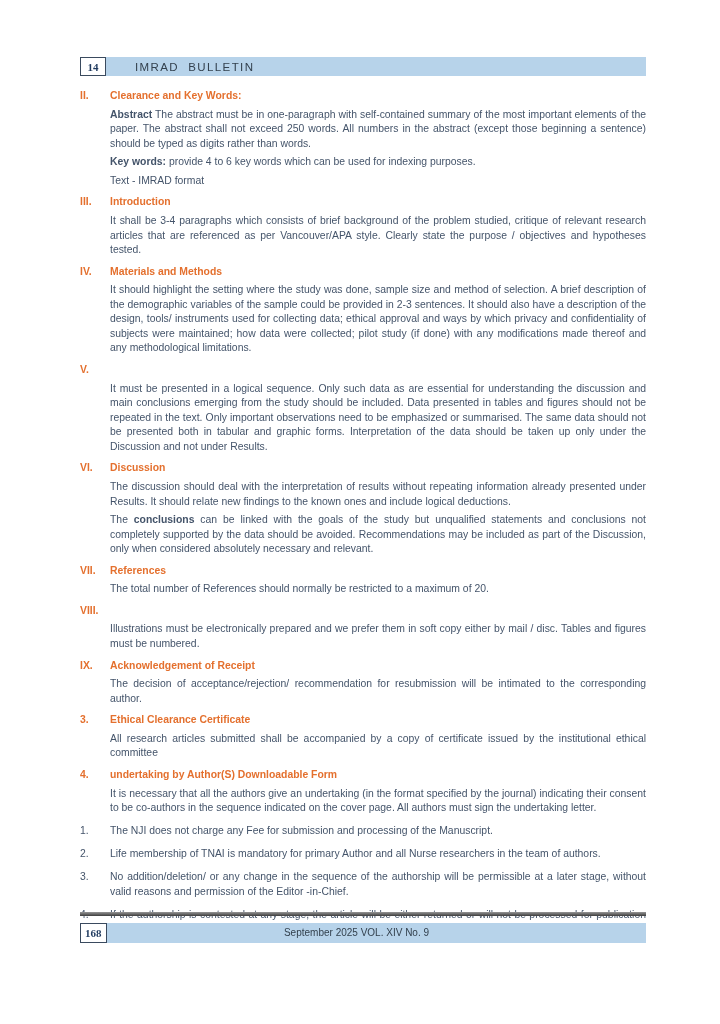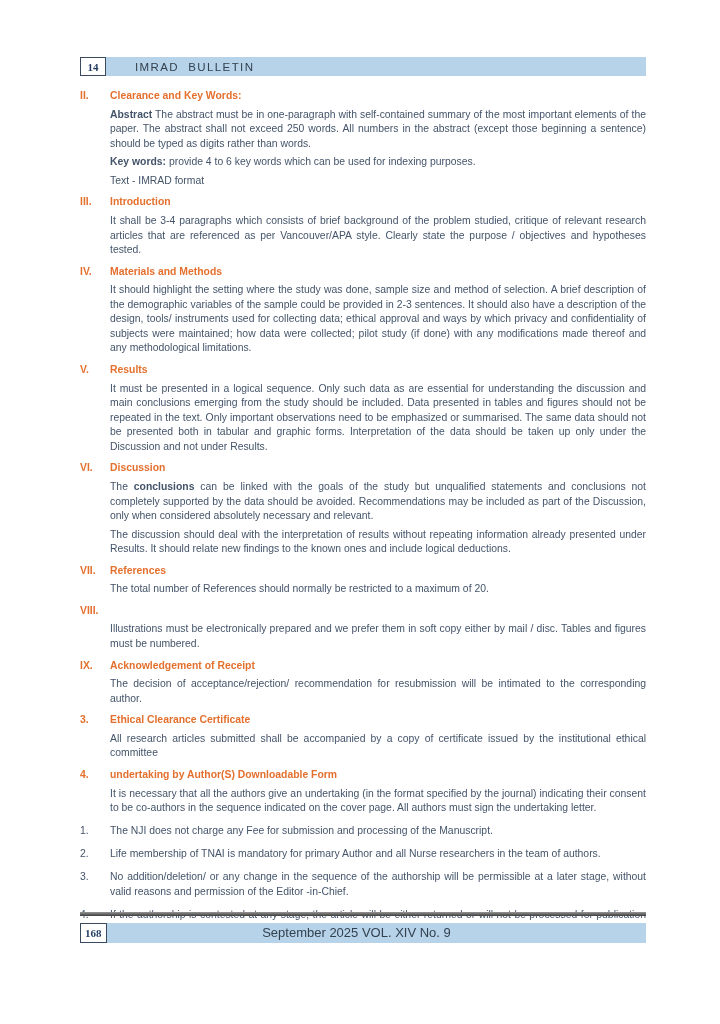--- a/index.html
+++ b/index.html
@@ -53,21 +53,21 @@
   .note-text{grid-column:2;text-align:justify;line-height:1.4;}
   .footer{position:absolute;left:80px;right:74px;top:912px;}
   .rule{
     height:3.5px;margin-bottom:7px;
     background:linear-gradient(#969696,#3d3d3d);
   }
   .footer .band{height:20px;}
   .footer .pagenum-box{height:20px;}
   .band-center{
     position:absolute;left:0;right:13px;text-align:center;
-    font-size:13px;color:var(--band-text);
+    font-size:10px;color:var(--band-text);
   }
 </style>
 </head>
 <body>
 
 <div class="page">
 
   <header class="band">
     <span class="pagenum-box">14</span>
     <span class="band-title">IMRAD  BULLETIN</span>
@@ -96,32 +96,31 @@
   <section class="section">
     <span class="sec-num">IV.</span>
     <span class="sec-heading">Materials and Methods</span>
     <div class="sec-body">
             <p class="para">It should highlight the setting where the study was done, sample size and method of selection. A brief description of the demographic variables of the sample could be provided in 2-3 sentences. It should also have a description of the design, tools/ instruments used for collecting data; ethical approval and ways by which privacy and confidentiality of subjects were maintained; how data were collected; pilot study (if done) with any modifications made thereof and any methodological limitations.</p>
           </div>
   </section>
 
   <section class="section">
     <span class="sec-num">V.</span>
-    <span class="sec-heading">Results</span>
     <div class="sec-body">
             <p class="para">It must be presented in a logical sequence. Only such data as are essential for understanding the discussion and main conclusions emerging from the study should be included. Data presented in tables and figures should not be repeated in the text. Only important observations need to be emphasized or summarised. The same data should not be presented both in tabular and graphic forms. Interpretation of the data should be taken up only under the Discussion and not under Results.</p>
           </div>
   </section>
 
   <section class="section">
     <span class="sec-num">VI.</span>
     <span class="sec-heading">Discussion</span>
     <div class="sec-body">
+            <p class="para">The discussion should deal with the interpretation of results without repeating information already presented under Results. It should relate new findings to the known ones and include logical deductions.</p>
             <p class="para">The <b>conclusions</b> can be linked with the goals of the study but unqualified statements and conclusions not completely supported by the data should be avoided. Recommendations may be included as part of the Discussion, only when considered absolutely necessary and relevant.</p>
-            <p class="para">The discussion should deal with the interpretation of results without repeating information already presented under Results. It should relate new findings to the known ones and include logical deductions.</p>
           </div>
   </section>
 
   <section class="section">
     <span class="sec-num">VII.</span>
     <span class="sec-heading">References</span>
     <div class="sec-body">
             <p class="para">The total number of References should normally be restricted to a maximum of 20.</p>
           </div>
   </section>

